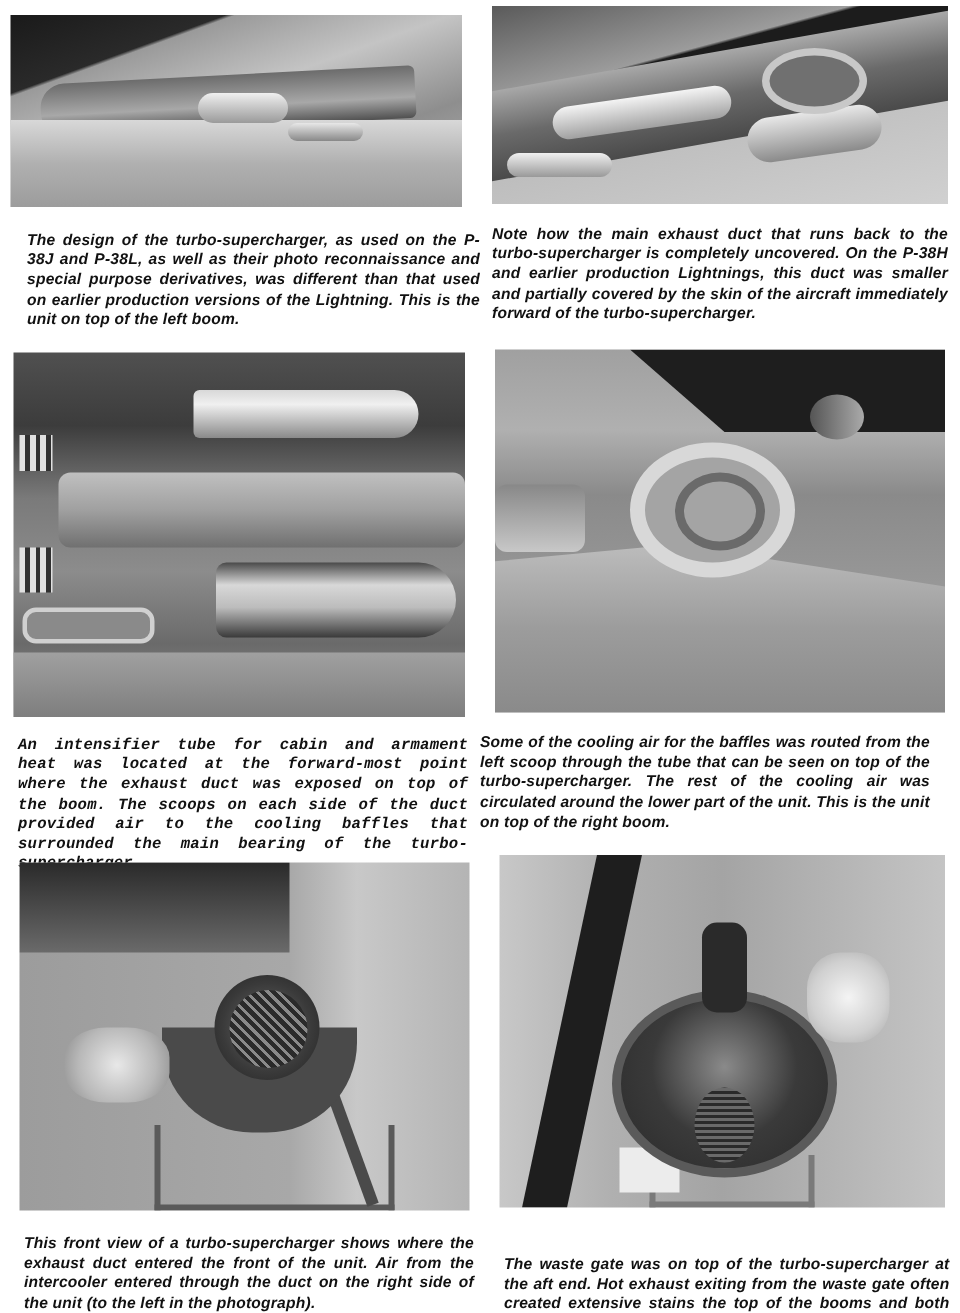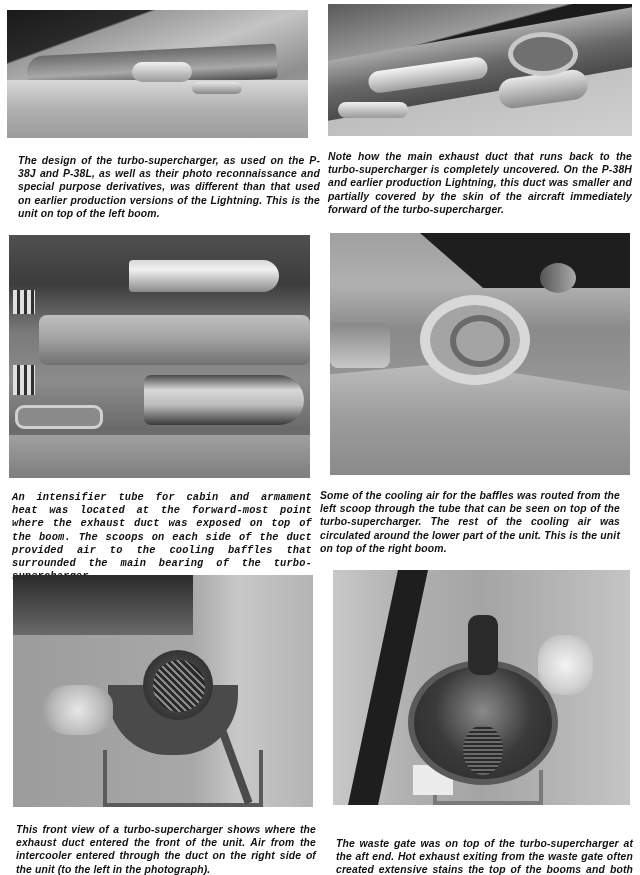--- a/index.html
+++ b/index.html
@@ -89,21 +89,21 @@
 </div>
 <div class="caption" style="left:6px; top:154px; width:302px;margin-left:12px;">The design of the turbo-supercharger, as used on the P-38J and P-38L, as well as their photo reconnaissance and special purpose derivatives, was different than that used on earlier production versions of the Lightning.  This is the unit on top of the left boom.</div>
 
 <div class="photo" id="p2" title="Uncovered main exhaust duct running back to the turbo-supercharger">
   <div class="shape a"></div>
   <div class="shape b"></div>
   <div class="shape c"></div>
   <div class="shape d"></div>
   <div class="shape e"></div>
 </div>
-<div class="caption" style="left:328px; top:150px; width:304px;">Note how the main exhaust duct that runs back to the turbo-supercharger is completely uncovered.  On the P-38H and earlier production Lightning, this duct was smaller and partially covered by the skin of the aircraft immediately forward of the turbo-supercharger.</div>
+<div class="caption" style="left:328px; top:150px; width:304px;">Note how the main exhaust duct that runs back to the turbo-supercharger is completely uncovered.  On the P-38H and earlier production Lightnings, this duct was smaller and partially covered by the skin of the aircraft immediately forward of the turbo-supercharger.</div>
 
 <div class="photo" id="p3" title="Intensifier tube and scoops on top of the boom">
   <div class="shape e"></div>
   <div class="shape a"></div>
   <div class="shape b"></div>
   <div class="shape c"></div>
   <div class="shape d"></div>
   <div class="shape f"></div>
   <div class="shape g"></div>
 </div>

